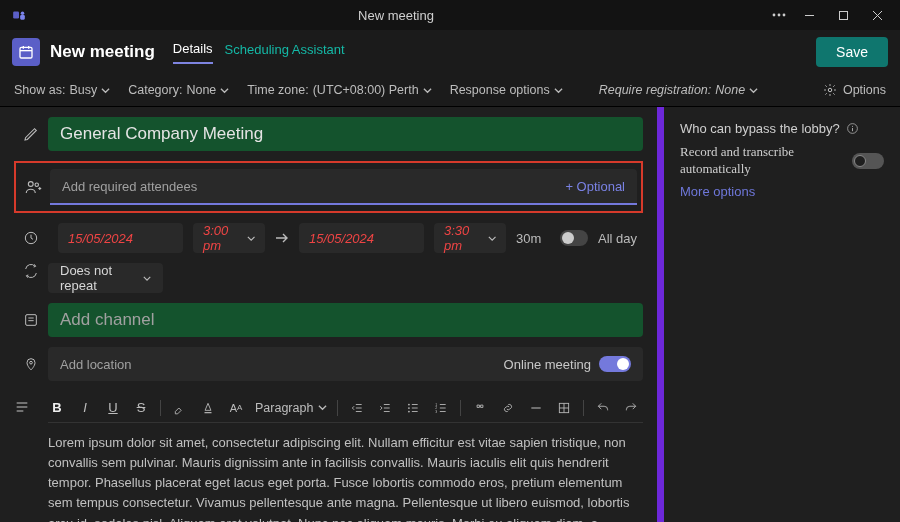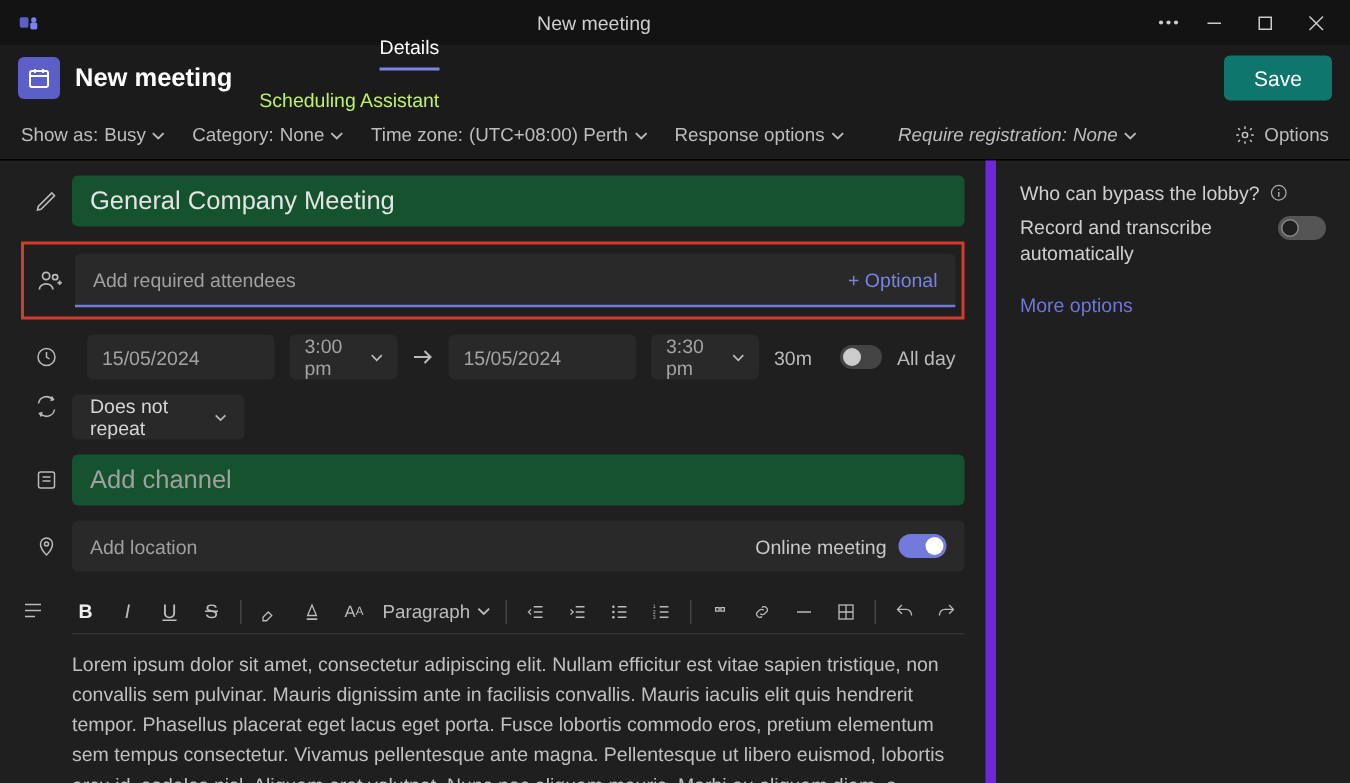--- a/index.html
+++ b/index.html
@@ -34,22 +34,22 @@
     background: #1b1b1b;
   }
   .meeting-icon {
     width: 28px; height: 28px;
     background: #5b5fc7;
     border-radius: 4px;
     display:flex; align-items:center; justify-content:center;
     margin-right: 10px;
   }
   .header h1 { color: #fff; font-size: 17px; font-weight:700; margin-right: 18px; }
-  .tabs { display:flex; gap: 12px; align-items:flex-end;flex-direction:column; }
-  .tab { color:#bef264; font-size:13px; padding-bottom:6px; }
+  .tabs { display:flex; gap: 12px; align-items:center; }
+  .tab { color:#14b8a6; font-size:13px; padding-bottom:6px; }
   .tab.active { color:#fff; border-bottom:2px solid #7e84e0; }
   .spacer { flex:1; }
   .save-btn {
     background:#0f766e; color:#fff; border:none;
     padding: 7px 20px; border-radius:4px; font-size:14px;
   }
 
   
   .options-bar {
     display:flex; align-items:center;
@@ -95,22 +95,22 @@
     flex:1; background:#292929; border-bottom:2px solid #7479dc;
     border-radius:4px 4px 0 0;
     display:flex; align-items:center; padding:0 12px; height:36px;
   }
   .attendee-field .ph { color:#a0a0a0; flex:1; }
   .attendee-field .opt-link { color:#7a82e4; font-size:13px; }
 
   .date-row { display:flex; align-items:center; margin-bottom:10px; gap:10px; }
   .date-row .ricon { width:34px; display:flex; justify-content:center; color:#bdbdbd; }
   .date-in {
-    background:#292929; color:#a3a3a3; padding:6px 10px; border-radius:4px;
-    font-size:13px; height:30px; display:flex; align-items:center;
+    background:#292929; color:#ef4444; padding:6px 10px; border-radius:4px;
+    font-size:13px; height:30px; display:flex; align-items:center;font-style:italic;
   }
   .date-in.date { width:125px; }
   .date-in.time { width:72px; justify-content:space-between; }
   .arrow-sep { color:#bbb; }
   .dur { color:#bbb; font-size:13px; width:34px; }
   .sm-toggle {
     width:28px; height:16px; border-radius:8px; background:#444; position:relative;
   }
   .sm-toggle:after{ content:""; position:absolute; width:12px; height:12px; background:#ccc; border-radius:50%; top:2px; left:2px; }
   .allday { color:#bbb; font-size:13px; }
@@ -149,21 +149,21 @@
     max-height:110px; overflow:hidden;
   }
 
   
   .side-label { color:#cfcfcf; font-size:13px; margin-bottom:8px; display:flex; align-items:center; gap:6px; }
   .side-sel {
     width:100%; background:#2c2c2c; border:1px solid #555; color:#d6d6d6;
     padding:6px 10px; border-radius:4px; display:flex; justify-content:space-between; align-items:center;
     margin-bottom:16px; height:28px;
   }
-  .side-row { display:flex; align-items:flex-start; justify-content:space-between; margin-bottom:18px; }
+  .side-row { display:flex; align-items:center; justify-content:space-between; margin-bottom:6px;font-family:Liberation Serif, serif; }
   .side-row .lbl { color:#cfcfcf; line-height:1.3; max-width:160px; }
   .toggle-off {
     width:32px; height:16px; border-radius:10px; background:#555; position:relative;
   }
   .toggle-off:after{ content:""; position:absolute; width:12px; height:12px; background:#1f1f1f; border-radius:50%; top:2px; left:2px; border:1px solid #888; box-sizing:border-box; }
   .more-link { color:#6e77d9; font-size:13px; }
 
   svg { display:block; }
   .chev-svg { width:9px; height:9px; }
   button { cursor: default; font-family: inherit; }

